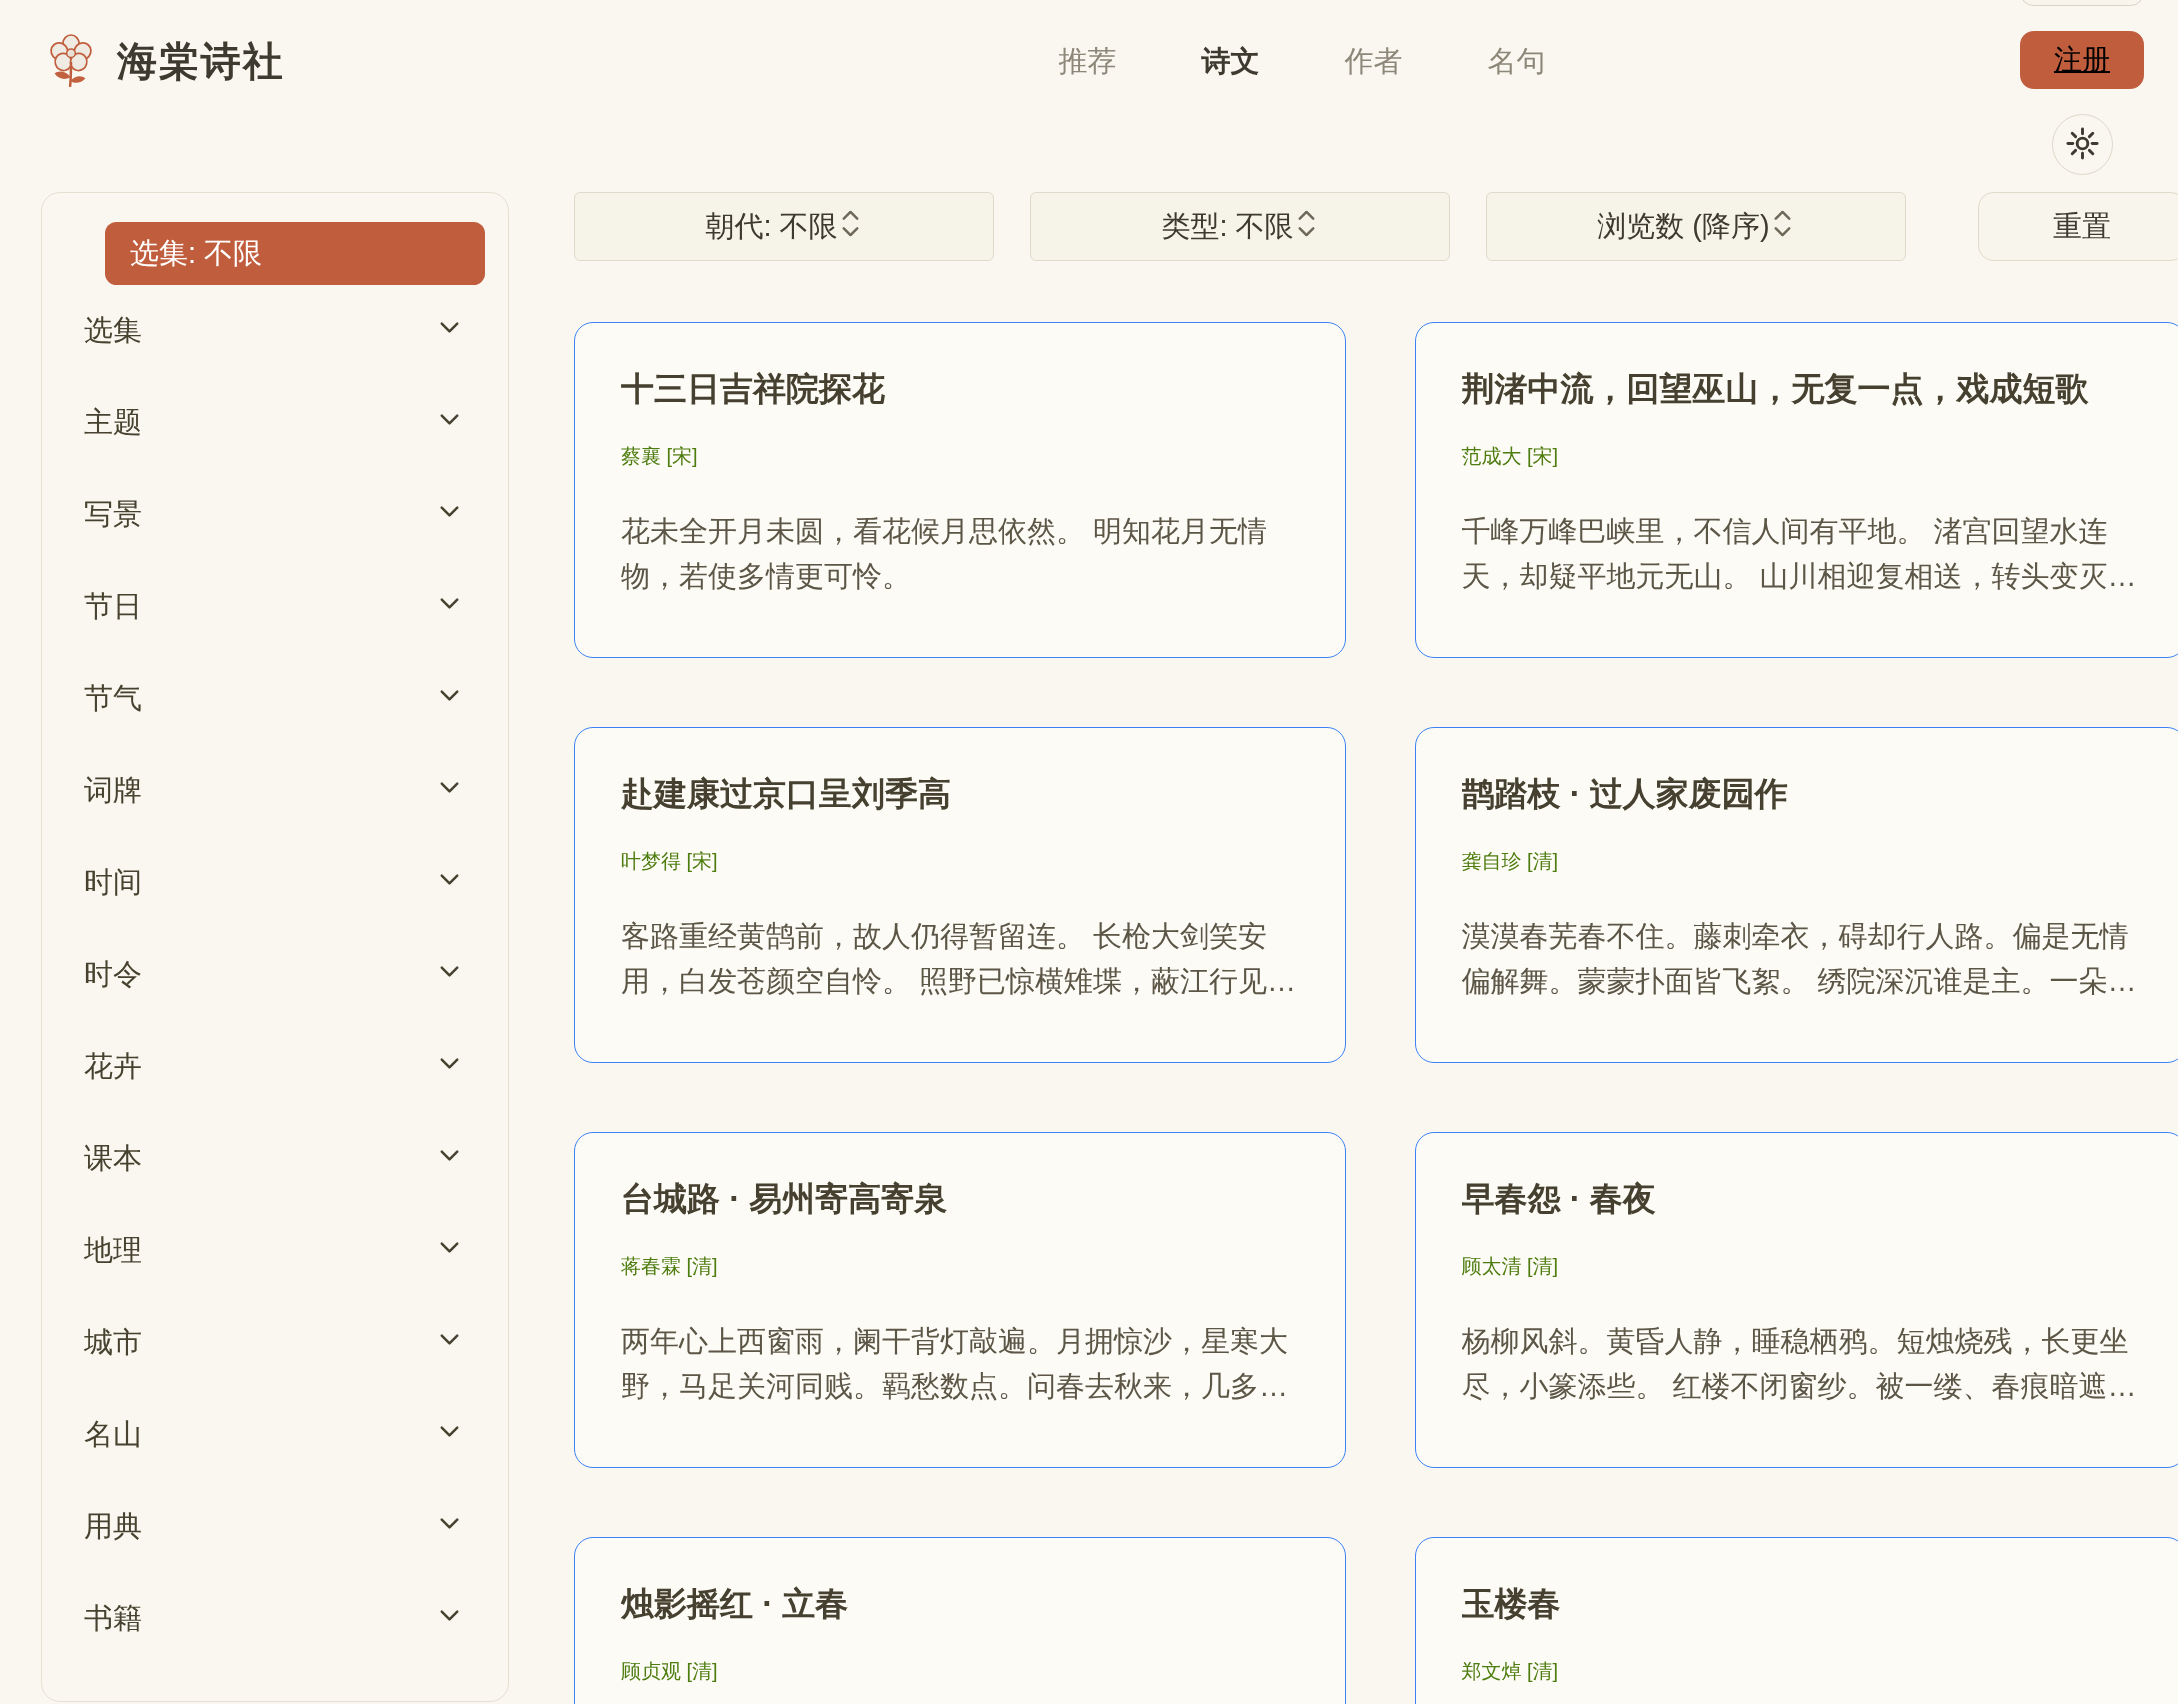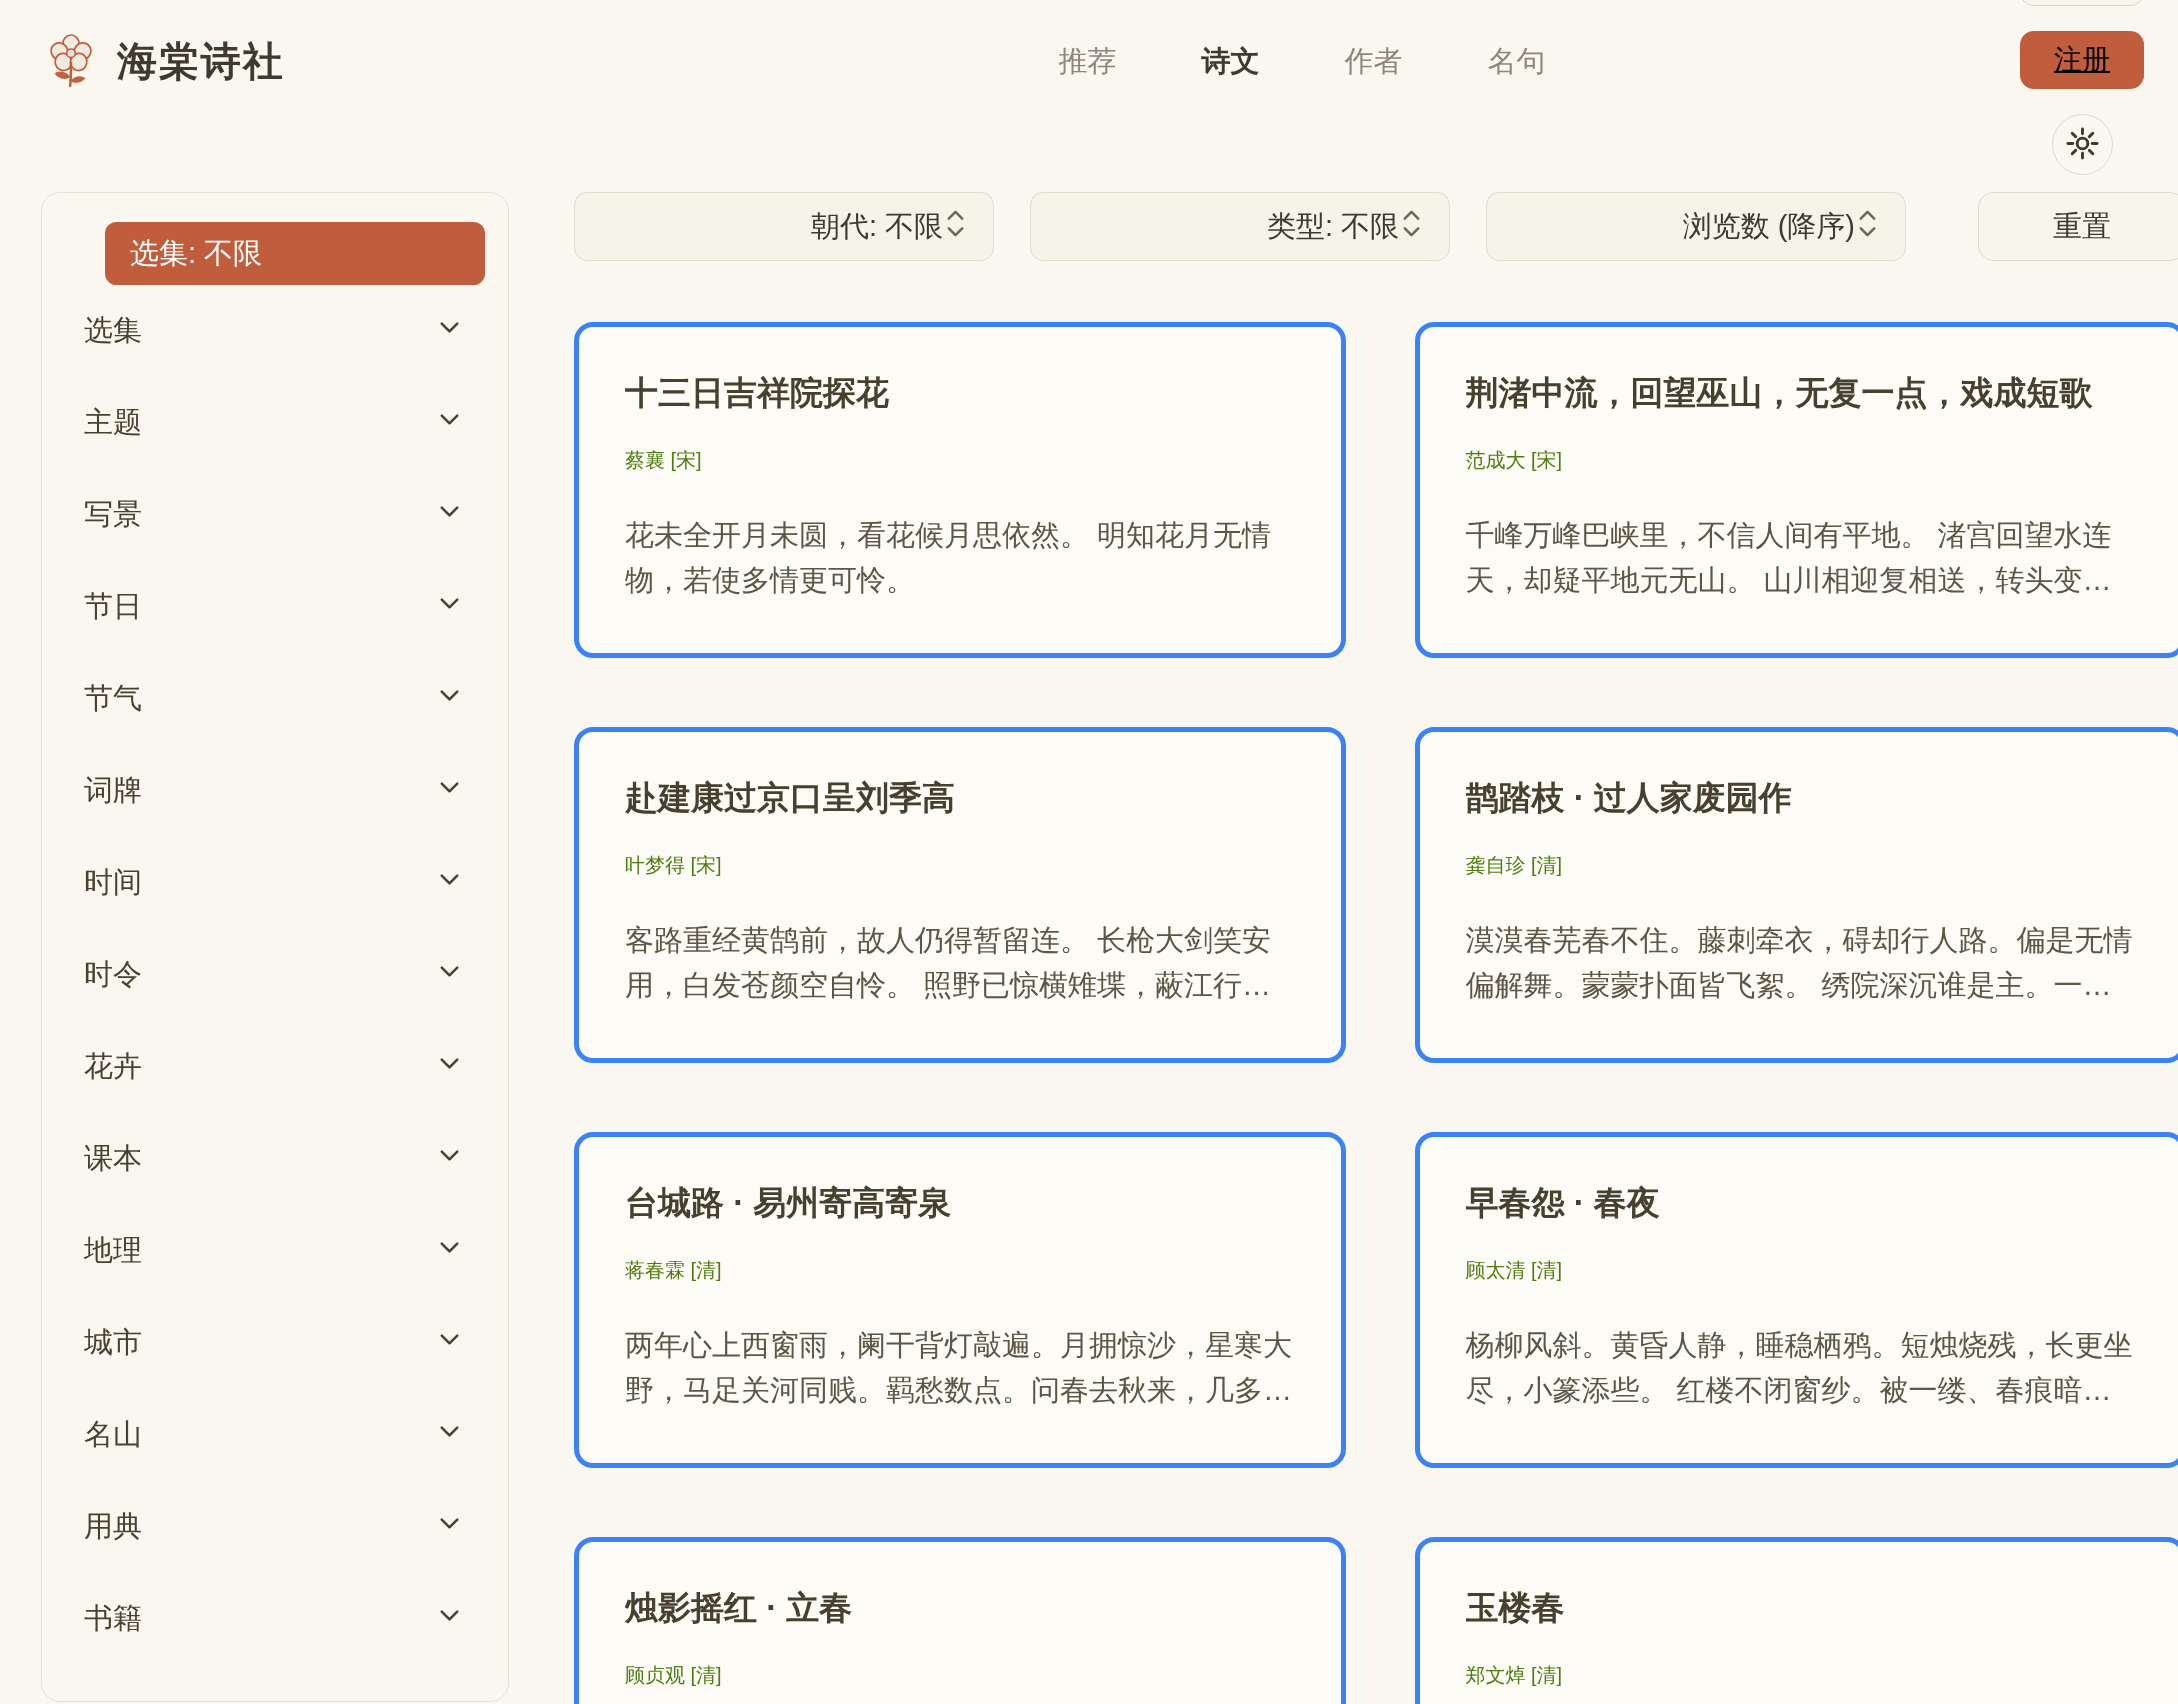--- a/index.html
+++ b/index.html
@@ -52,40 +52,40 @@
   .side-item {
     height:92px; display:flex; align-items:center; justify-content:space-between;
     padding:0 21px 0 19px; cursor:pointer; font-size:29px; color:#47422F;
   }
   .side-item:first-of-type { margin-top:5.8px; }
   .chev { color:#47422F; flex:none; }
   
   .main { flex:1; margin-top:69px; }
   .filterbar { display:flex; gap:36px; align-items:center; }
   .select {
-    width:420px; height:69px; border-radius:13px;
+    width:420px; height:69px; border-radius:6px;
     background:#F6F3E9; border:1px solid #E0DACA;
-    display:flex; align-items:center; justify-content:flex-end;
+    display:flex; align-items:center; justify-content:center;
     padding:0 25px; font-size:29px; color:#3E3A30; cursor:pointer;
   }
   .select .updown { color:#6E6858; }
   .spacer { flex:1; }
   .reset-btn {
     width:208px; height:69px; border-radius:15.4px;
     background:#F8F5EC; border:1px solid #E0DACA;
     font-size:29px; color:#3E3A30; cursor:pointer; font-family:inherit;
   }
   .grid {
     margin-top:61px;
     display:grid; grid-template-columns:1fr 1fr;
     column-gap:69px; row-gap:69px;
     grid-auto-rows:336px;
   }
   .card {
-    background:#FDFBF5; border:5px solid #3b82f6; border-radius:19px;
+    background:#FDFBF5; border:1px solid #3b82f6; border-radius:19px;
     padding:44px 46px; overflow:hidden; cursor:pointer;
   }
   .card-title {
     font-size:33px; font-weight:bold; color:#45402F; line-height:44px;
     white-space:nowrap; overflow:hidden;
   }
   .card-author { margin-top:32px; font-size:20px; color:#4d7c0f; }
   .card-excerpt {
     margin-top:39px; font-size:29px; color:#5C5647; line-height:45px;
     display:-webkit-box; -webkit-line-clamp:2; -webkit-box-orient:vertical; overflow:hidden;

